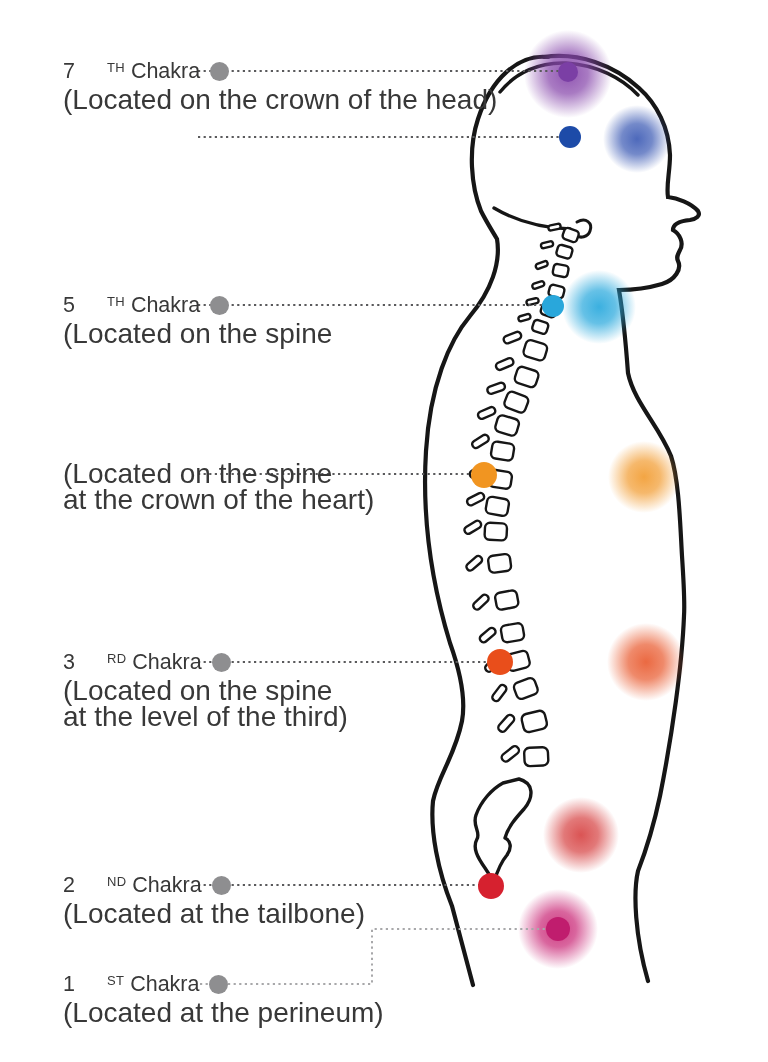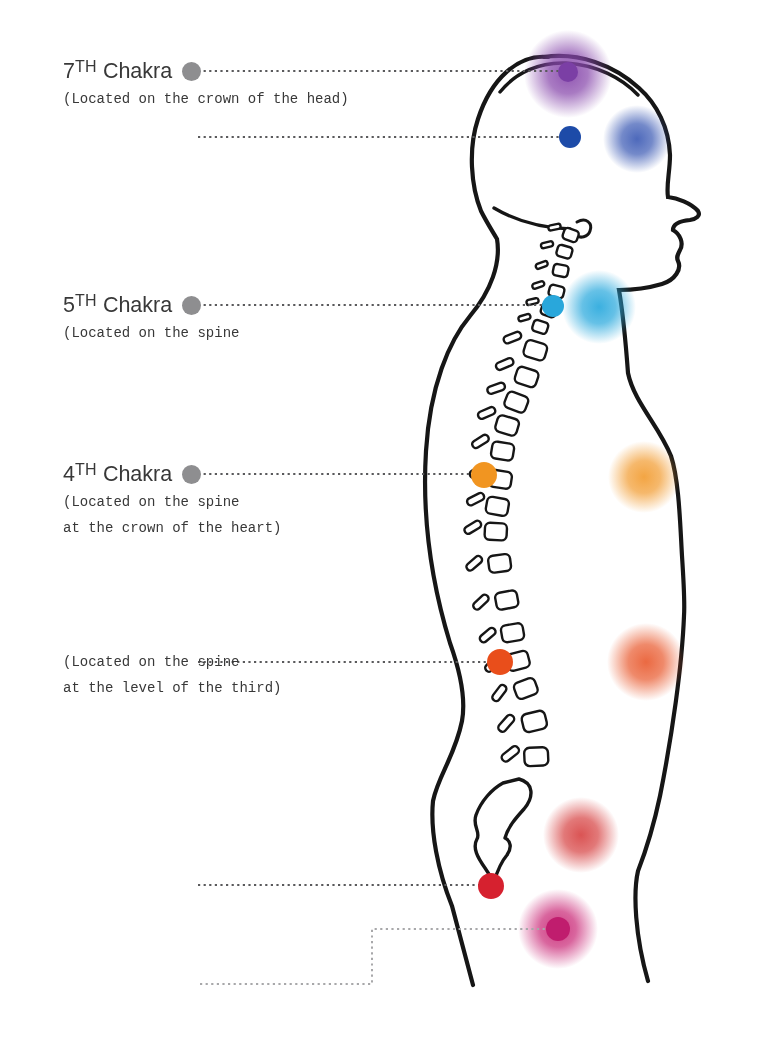--- a/index.html
+++ b/index.html
@@ -2,24 +2,24 @@
 <html style="--text: #383838;"><head>
 <meta charset="utf-8">
 <style>
   :root{ --text:#383838; --ink:#161616; }
   html,body{margin:0;padding:0;background:#fff;}
   #stage{position:relative;width:768px;height:1062px;background:#fff;overflow:hidden;
          font-family:"Liberation Sans", sans-serif;}
   #art{position:absolute;left:0;top:0;width:768px;height:1062px;}
   .label{position:absolute;left:63px;color:var(--text);}
   .l1{font-size:21.5px;line-height:26px;white-space:nowrap;}
-  .l1 .sup{font-size:16px;position:relative;top:-6px;letter-spacing:.3px;}
+  .l1 .sup{font-size:13px;position:relative;top:-6px;letter-spacing:.3px;margin-left:32px;}
   .bullet{display:inline-block;width:19px;height:19px;border-radius:50%;
           margin-left:10px;vertical-align:-3px;background:#8e8e90;}
-  .desc{font-size:14px;line-height:26px;white-space:nowrap;font-family:Liberation Mono, monospace;}
+  .desc{font-size:28px;line-height:26px;white-space:nowrap;}
 </style>
 </head>
 <body>
 
 <div id="stage">
 
   <svg id="art" viewBox="0 0 768 1062">
     <defs id="defs">
         <radialGradient id="gl7">
           <stop offset="0%" stop-color="#8747ab" stop-opacity="0.92"></stop>
@@ -152,21 +152,31 @@
   <div class="label" style="top:58px">
     <div class="l1"><span>7</span><span class="sup">TH</span> <span>Chakra</span><span class="bullet" style="background: rgb(142, 142, 144);"></span></div>
     <div class="desc">(Located on the crown of the head)</div>
     <div class="desc"></div>
   </div>
   <div class="label" style="top:292px">
     <div class="l1"><span>5</span><span class="sup">TH</span> <span>Chakra</span><span class="bullet" style="background: rgb(142, 142, 144);"></span></div>
     <div class="desc">(Located on the spine</div>
   </div>
   <div class="label" style="top:461px">
-    <div class="l1"><span>4</span><span class="sup">TH</span> <span>Chakra</span><span class="bullet" style="background: rgb(142, 142, 144);"></span></div>
     <div class="desc">(Located on the spine</div>
     <div class="desc">at the crown of the heart)</div>
   </div>
   <div class="label" style="top:649px">
+    <div class="l1"><span>3</span><span class="sup">RD</span> <span>Chakra</span><span class="bullet" style="background: rgb(142, 142, 144);"></span></div>
     <div class="desc">(Located on the spine</div>
     <div class="desc">at the level of the third)</div>
+  </div>
+  <div class="label" style="top:872px">
+    <div class="l1"><span>2</span><span class="sup">ND</span> <span>Chakra</span><span class="bullet" style="background: rgb(142, 142, 144);"></span></div>
+    <div class="desc">(Located at the tailbone)</div>
+    <div class="desc"></div>
+  </div>
+  <div class="label" style="top:971px">
+    <div class="l1"><span>1</span><span class="sup">ST</span> <span>Chakra</span><span class="bullet" style="background: rgb(142, 142, 144);"></span></div>
+    <div class="desc">(Located at the perineum)</div>
+    <div class="desc"></div>
   </div>
 </div>
 
 </body></html>

